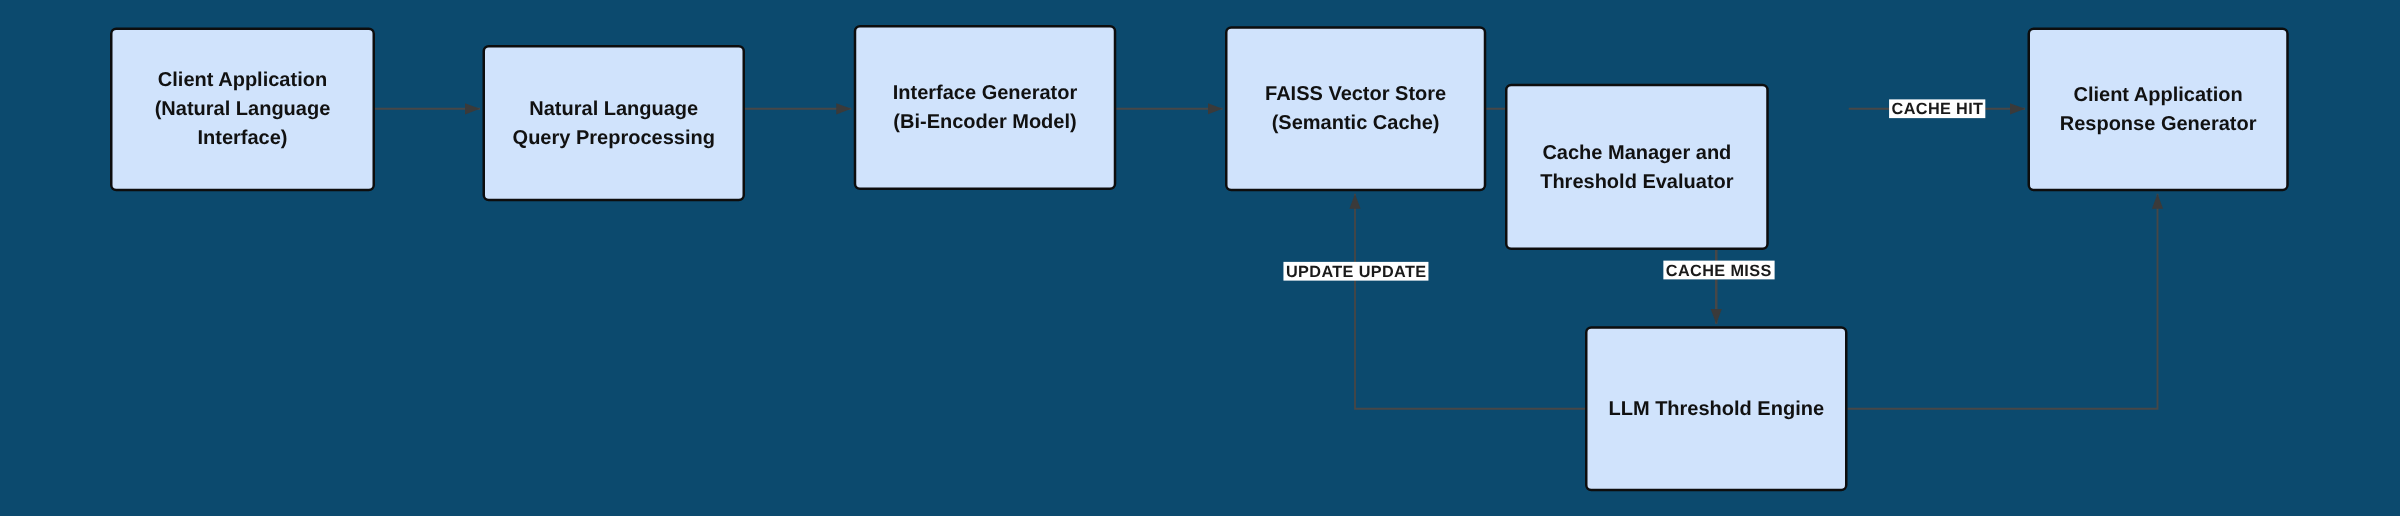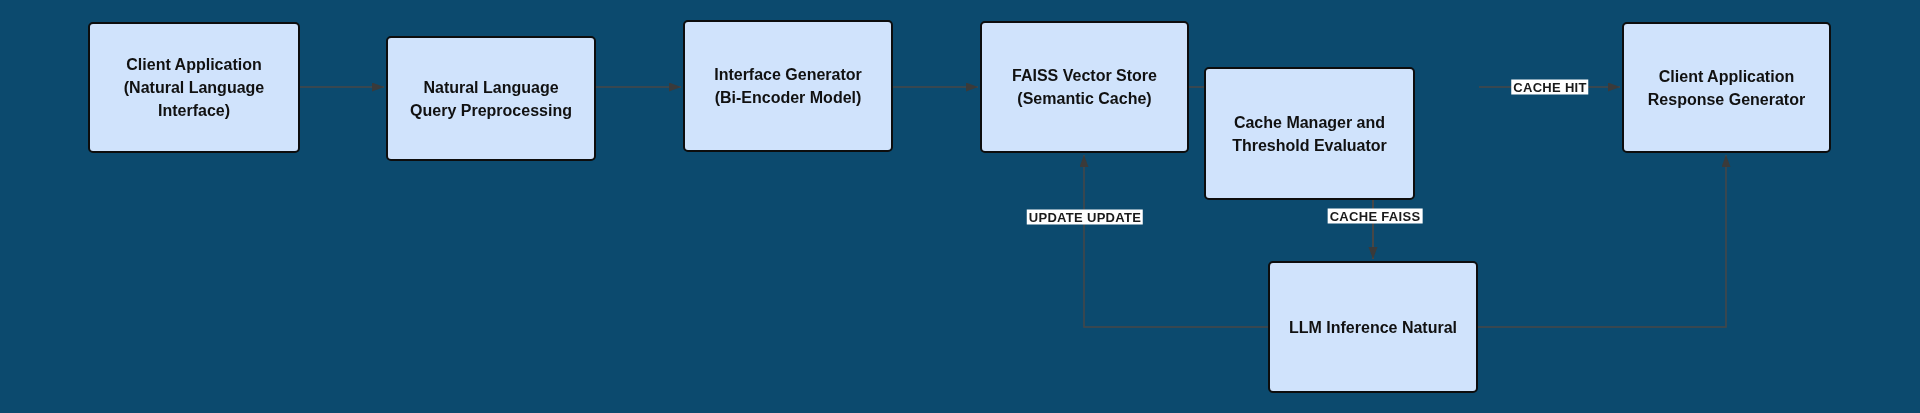--- a/index.html
+++ b/index.html
@@ -98,22 +98,22 @@
     <span class="node-label">Cache Manager and
 Threshold Evaluator</span>
   </div>
 
   <div class="node" style="left:1622px; top:22px; width:209px; height:131px;">
     <span class="node-label">Client Application
 Response Generator</span>
   </div>
 
   <div class="node" style="left:1268px; top:261px; width:210px; height:132px;">
-    <span class="node-label">LLM Inference Natural</span>
+    <span class="node-label">LLM Threshold Engine</span>
   </div>
 
   <div class="edge-label" style="left:1550px; top:87px;">CACHE HIT</div>
 
-  <div class="edge-label" style="left:1375px; top:216px;">CACHE FAISS</div>
+  <div class="edge-label" style="left:1375px; top:216px;">CACHE MISS</div>
 
   <div class="edge-label" style="left:1085px; top:217px;">UPDATE UPDATE</div>
 
 </div>
 
 </body></html>

